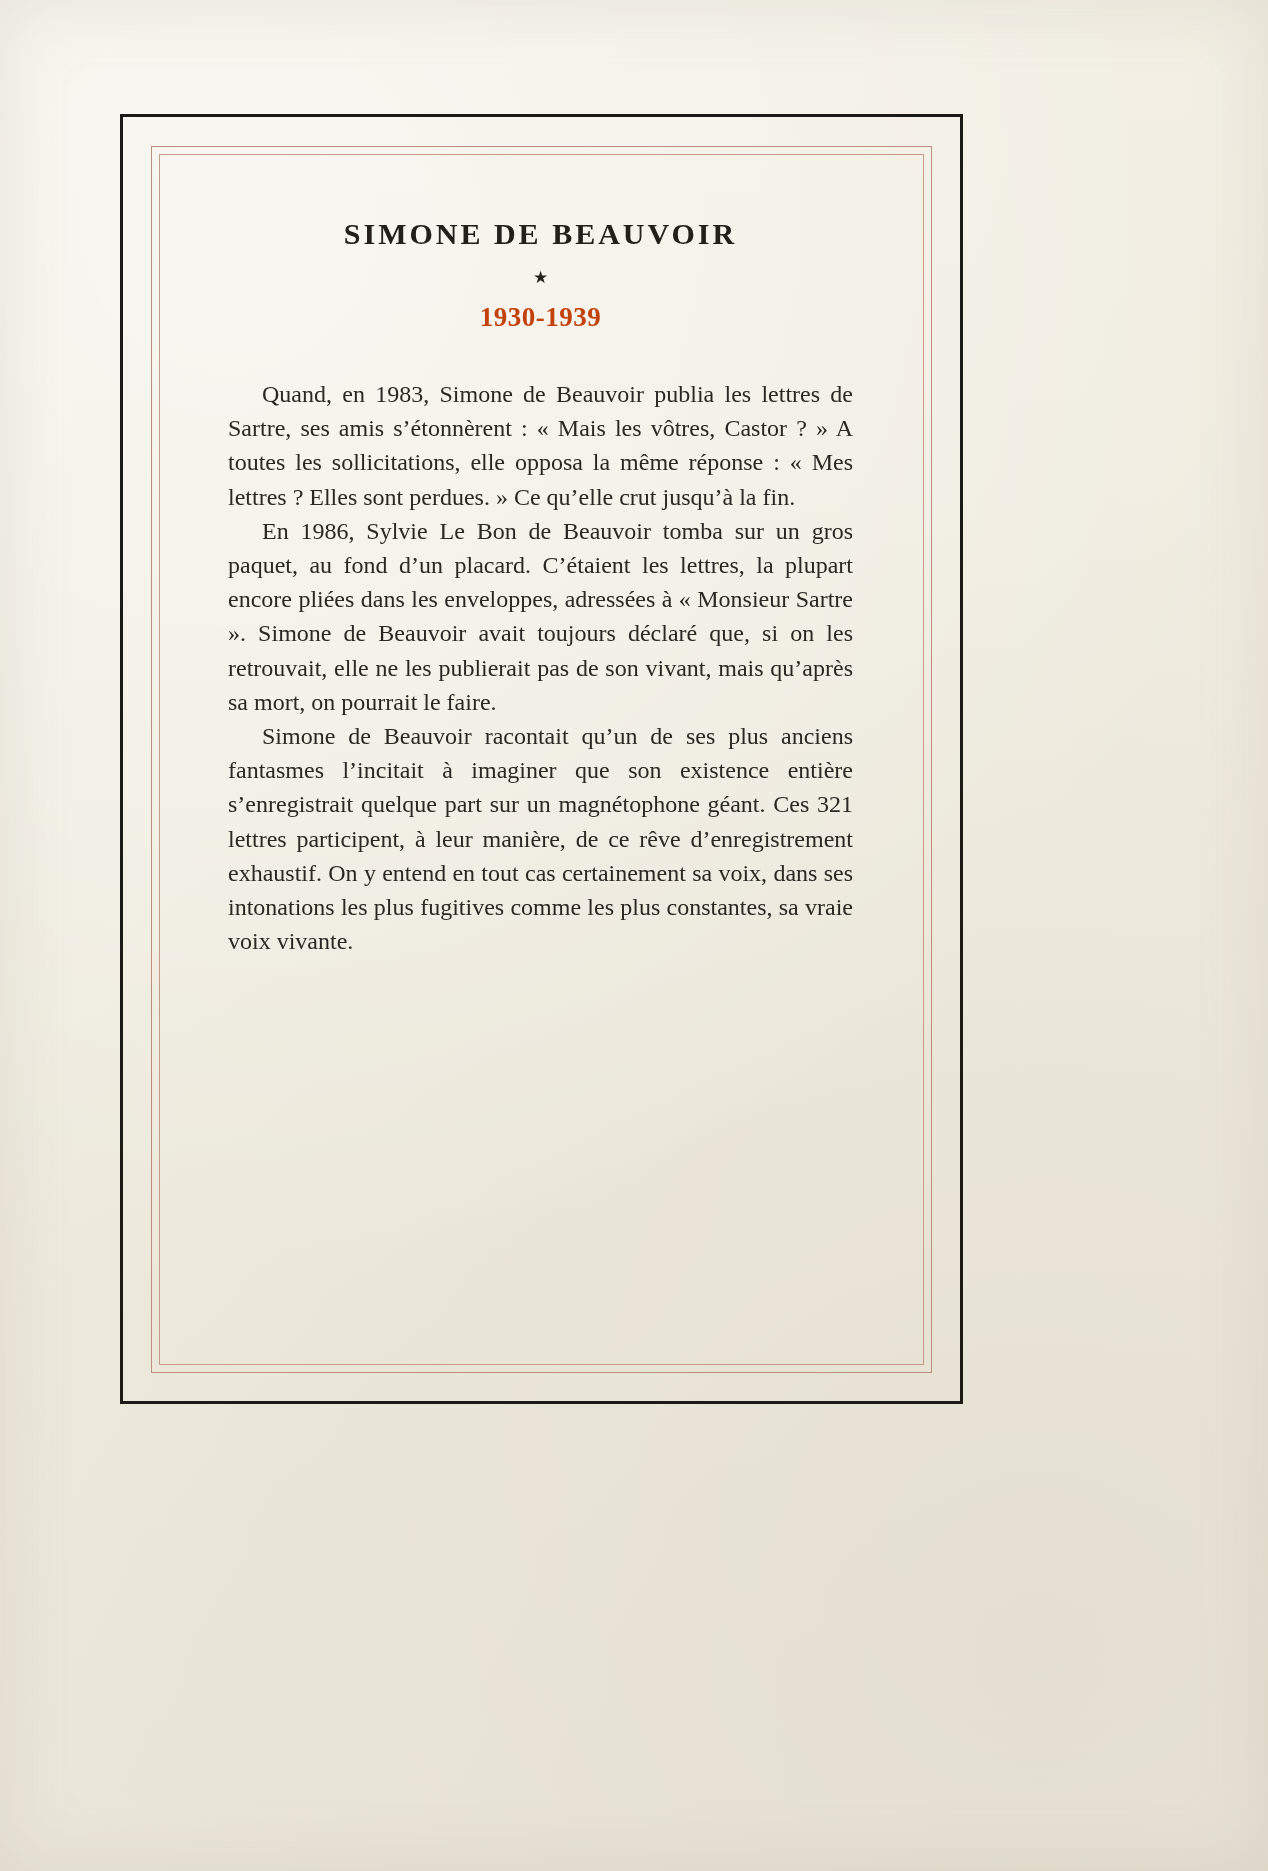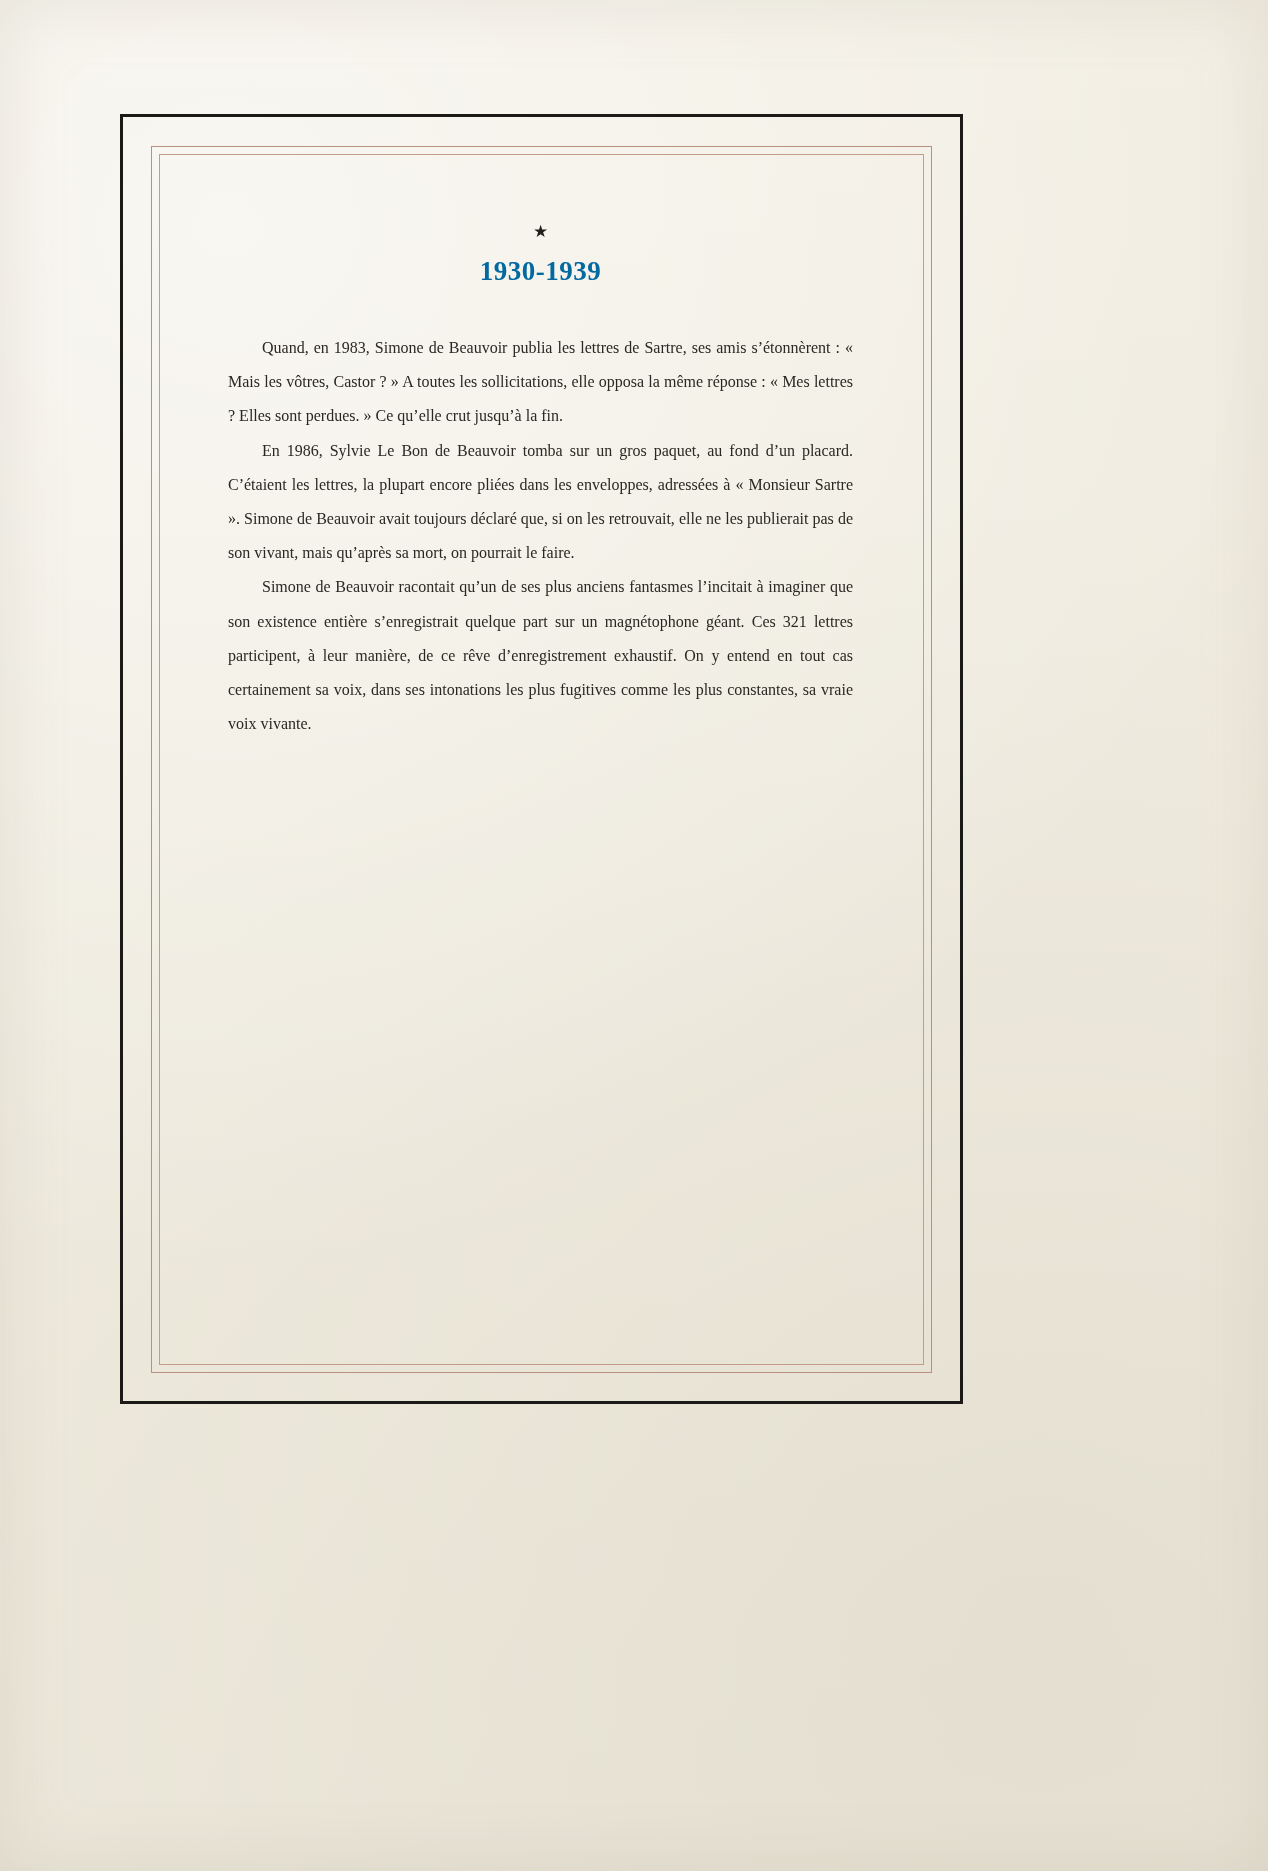--- a/index.html
+++ b/index.html
@@ -77,29 +77,29 @@
     text-align:center;
     font-size:17px;
     color:#23201c;
     margin:18px 0 0 0;
     line-height:1;
   }
   .daterange{
     text-align:center;
     font-size:27px;
     font-weight:700;
-    color:#0369a1;
+    color:#c2410c;
     letter-spacing:.5px;
     margin:16px 0 0 0;
   }
 
   .blurb{
     margin-top:44px;
     color:#2b2823;
-    font-size:16px;
+    font-size:24px;
     line-height:34.2px;
     text-align:justify;
     text-justify:inter-word;
     -webkit-hyphens:none;hyphens:none;
   }
   .blurb p{margin:0;text-indent:34px;}
 
   
   .bottom-strip{
     position:absolute;
@@ -112,20 +112,21 @@
 
 <div class="paper-grain"></div>
 <div class="edge-shadow"></div>
 
 <div class="outer-frame"></div>
 <div class="inner-frame-a"></div>
 <div class="inner-frame-b"></div>
 
 <div class="content">
 
+  <div class="author">SIMONE DE BEAUVOIR</div>
 
 
   <div class="star">★</div>
 
   <div class="daterange">1930-1939</div>
 
   <div class="blurb">
     <p>Quand, en 1983, Simone de Beauvoir publia les lettres de Sartre, ses amis s’étonnèrent : « Mais les vôtres, Castor ? » A toutes les sollicitations, elle opposa la même réponse : « Mes lettres ? Elles sont perdues. » Ce qu’elle crut jusqu’à la fin.</p>
     <p>En 1986, Sylvie Le Bon de Beauvoir tomba sur un gros paquet, au fond d’un placard. C’étaient les lettres, la plupart encore pliées dans les enveloppes, adressées à « Monsieur Sartre ». Simone de Beauvoir avait toujours déclaré que, si on les retrouvait, elle ne les publierait pas de son vivant, mais qu’après sa mort, on pourrait le faire.</p>
     <p>Simone de Beauvoir racontait qu’un de ses plus anciens fantasmes l’incitait à imaginer que son existence entière s’enregistrait quelque part sur un magnétophone géant. Ces 321 lettres participent, à leur manière, de ce rêve d’enregistrement exhaustif. On y entend en tout cas certainement sa voix, dans ses intonations les plus fugitives comme les plus constantes, sa vraie voix vivante.</p>

